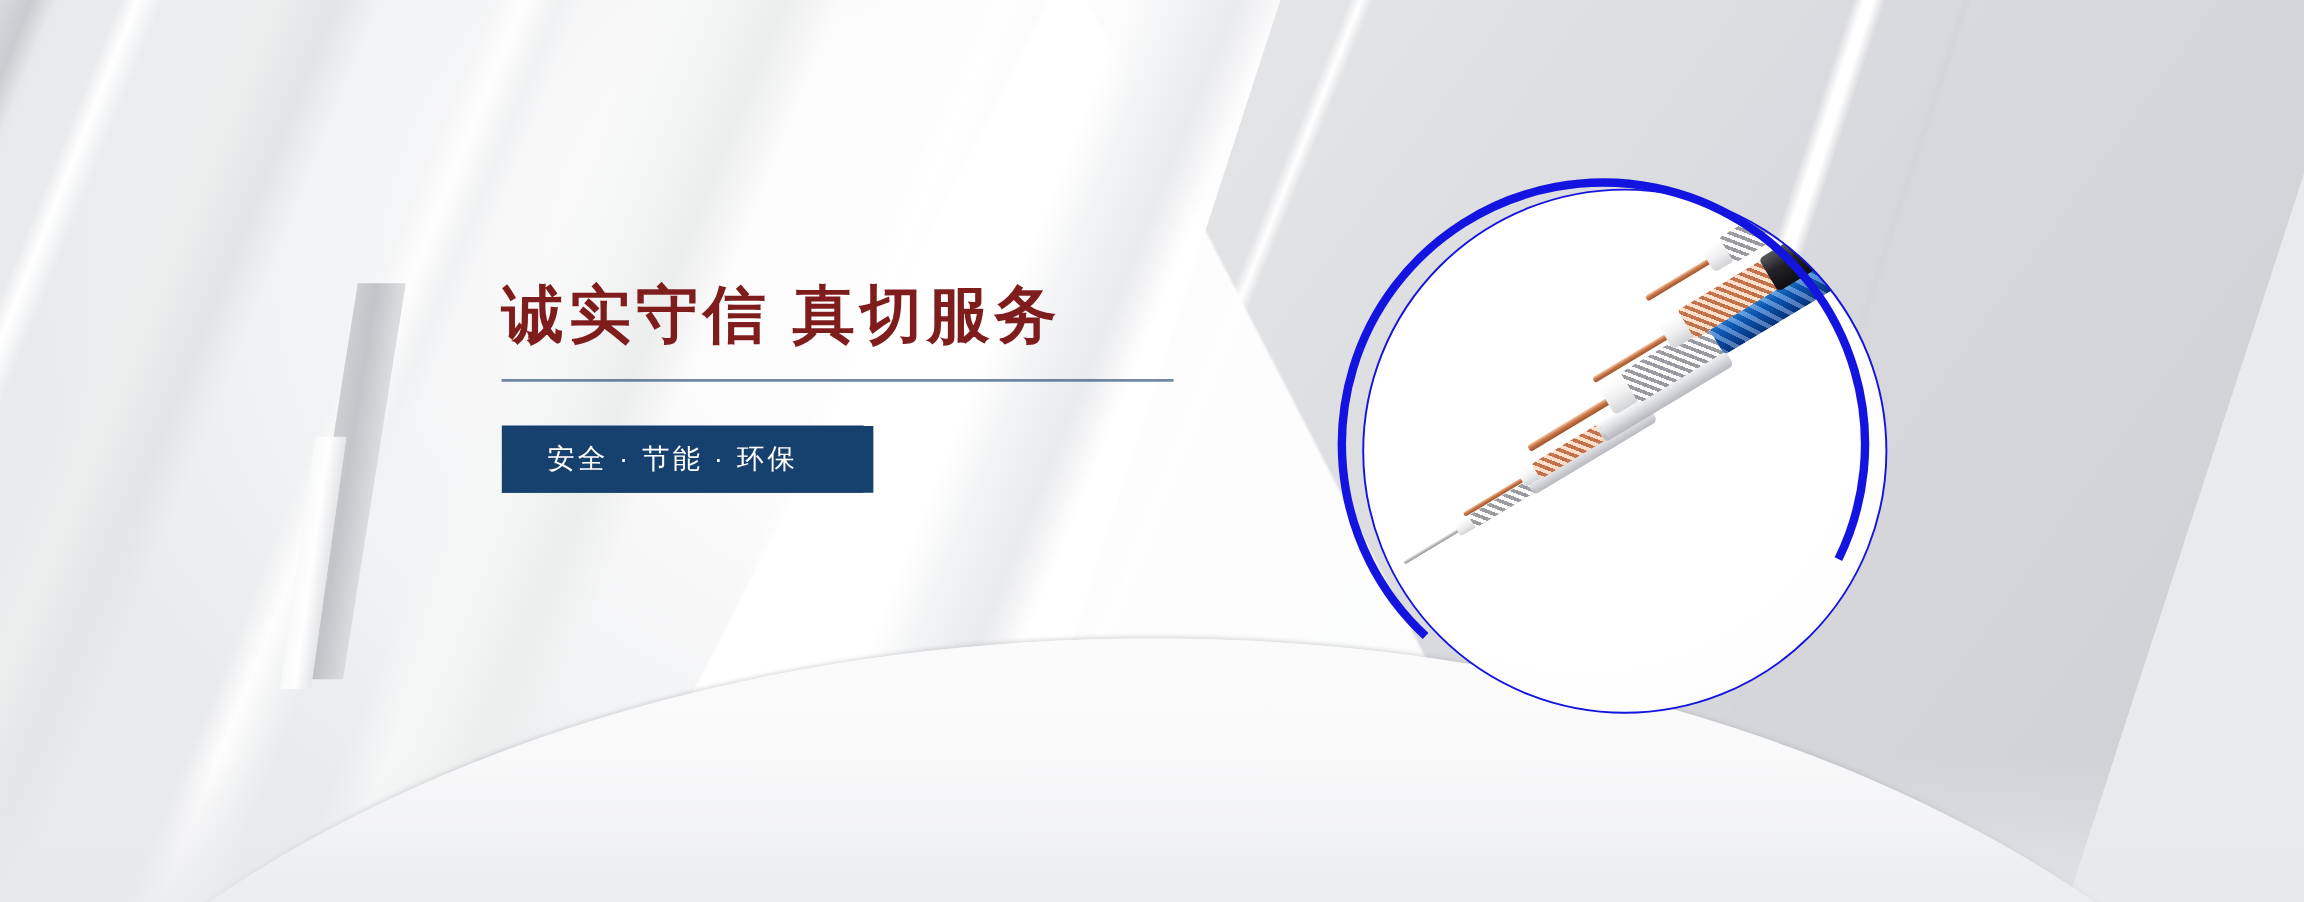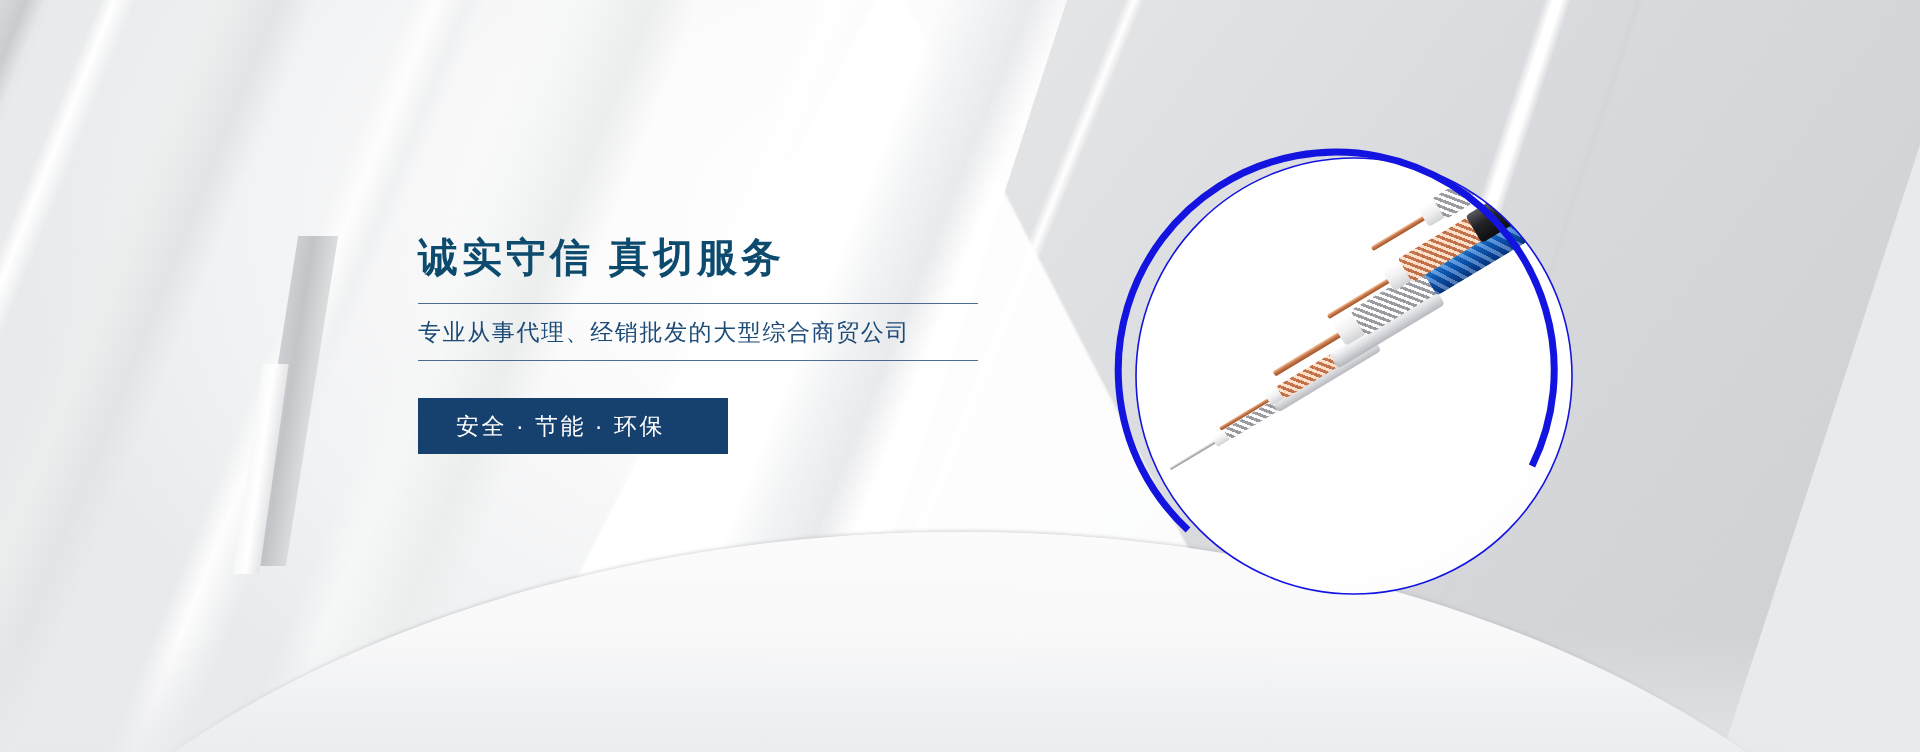--- a/index.html
+++ b/index.html
@@ -161,24 +161,24 @@
   
   .content {
     position: absolute;
     left: 418px;
     top: 236px;
     width: 740px;
     z-index: 12;
   }
 
   .headline {
-    font-size: 40px;
+    font-size: 52px;
     font-weight: bold;
     letter-spacing: 4px;
-    color: #0c4a6e;
+    color: #7f1d1d;
     line-height: 1.05;
     white-space: nowrap;
     margin: 0;
   }
 
   .subhead {
     margin-top: 20px;
     font-size: 25px;
     letter-spacing: 2.1px;
     color: #1c4875;
@@ -356,21 +356,20 @@
   <div class="bg-floor"></div>
   <div class="bg-floor-shadow"></div>
 
   <div class="content">
 
     <h1 class="headline">诚实守信 真切服务</h1>
 
 
     <div class="rule rule-top"></div>
 
-    <div class="desc">专业从事代理、经销批发的大型综合商贸公司</div>
 
     <div class="rule rule-bottom"></div>
 
     <div class="tag">
       <div class="tag-inner">
         <span class="tag-text">安全 · 节能 · 环保</span>
       </div>
     </div>
   </div>
 

